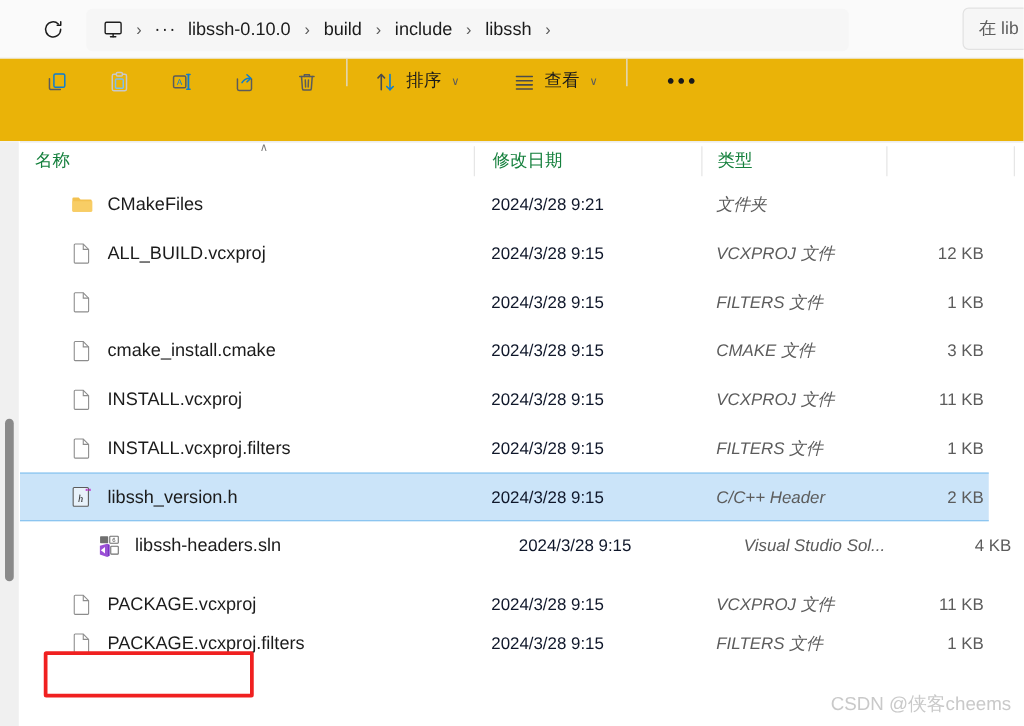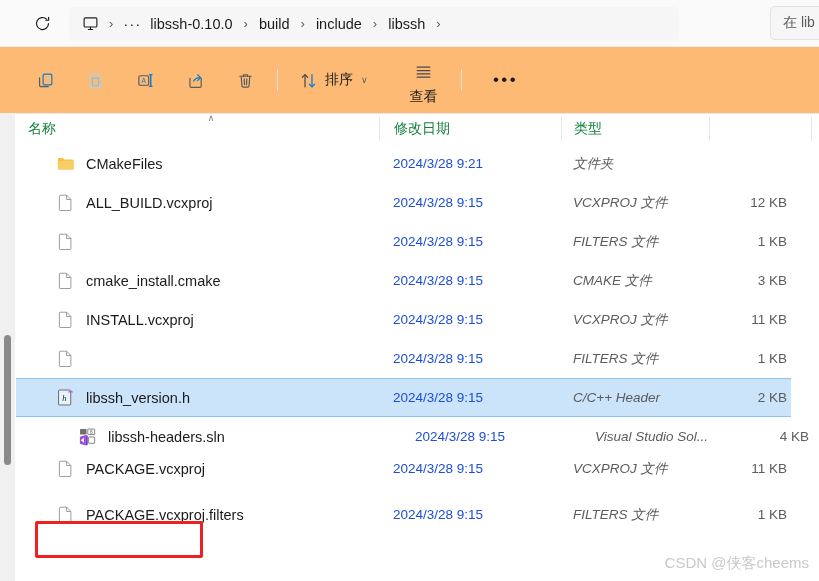--- a/index.html
+++ b/index.html
@@ -44,21 +44,21 @@
   .searchbox{
     position:absolute;left:770px;top:6px;width:120px;height:34px;
     background:#f6f6f6;border:1px solid #e2e2e2;border-radius:5px;
     display:flex;align-items:center;padding-left:12px;box-sizing:border-box;
     color:#5d5d5d;font-size:14px;white-space:nowrap;overflow:hidden;
   }
 
   
   .toolbar{
     position:absolute;left:0;top:47px;width:819px;height:66px;
-    background:#fdba74;display:flex;align-items:center;
+    background:#eab308;display:flex;align-items:flex-start;
     border-bottom:1px solid #ffffff;
   }
   .tb-btn{
     width:44px;height:36px;border-radius:5px;margin-left:6px;
     display:flex;align-items:center;justify-content:center;cursor:pointer;
   }
   .tb-btn:first-child{margin-left:23px;}
   .tb-sep{width:1px;height:22px;background:#e0e0e0;margin:0 10px;}
   .tb-labeled{
     height:36px;border-radius:5px;padding:0 9px;margin-left:2px;
@@ -111,21 +111,21 @@
     background:#cbe4f9;border-top:1px solid #8cc5f0;border-bottom:1px solid #8cc5f0;
   }
   .cell-name{
     position:absolute;left:0;width:363px;height:39px;
     display:flex;align-items:center;gap:11px;padding-left:40px;box-sizing:border-box;
   }
   .nm{font-size:14.5px;color:#1b1b1b;white-space:nowrap;overflow:hidden;text-overflow:ellipsis;}
   .cell-date{
     position:absolute;left:363px;width:182px;height:39px;
     display:flex;align-items:center;padding-left:14px;box-sizing:border-box;
-    font-size:13.5px;color:#1d4ed8;white-space:nowrap;
+    font-size:13.5px;color:#0f172a;white-space:nowrap;
   }
   .cell-type{
     position:absolute;left:545px;width:148px;height:39px;
     display:flex;align-items:center;padding-left:12px;box-sizing:border-box;
     font-size:13.5px;color:#5c5c5c;white-space:nowrap;overflow:hidden;font-style:italic;
   }
   .cell-size{
     position:absolute;left:693px;width:90px;height:39px;
     display:flex;align-items:center;justify-content:flex-end;padding-right:12px;
     box-sizing:border-box;font-size:13.5px;color:#5c5c5c;white-space:nowrap;
@@ -237,21 +237,21 @@
       <svg class="ico" width="19" height="19" viewBox="0 0 24 24" fill="none" stroke-width="1.6" stroke-linecap="round" stroke-linejoin="round">
         <line x1="7.6" y1="20" x2="7.6" y2="4.6" stroke="#4b4b4b"></line>
         <polyline points="4.3,7.9 7.6,4.6 10.9,7.9" stroke="#4b4b4b"></polyline>
         <line x1="16.4" y1="4.6" x2="16.4" y2="20" stroke="#0a7cd4"></line>
         <polyline points="13.1,16.7 16.4,20 19.7,16.7" stroke="#0a7cd4"></polyline>
       </svg>
       <span>排序</span>
       <span class="chev">∨</span>
     </div>
 
-    <div class="tb-labeled" style="margin-left:24px;flex-direction:column;">
+    <div class="tb-labeled" style="margin-left:24px;">
       <svg class="ico" width="19" height="19" viewBox="0 0 24 24" fill="none" stroke="#4b4b4b" stroke-width="1.6" stroke-linecap="round">
         <line x1="4" y1="6.6" x2="20" y2="6.6"></line>
         <line x1="4" y1="10.8" x2="20" y2="10.8"></line>
         <line x1="4" y1="15" x2="20" y2="15"></line>
         <line x1="4" y1="19.2" x2="20" y2="19.2"></line>
       </svg>
       <span>查看</span>
       <span class="chev">∨</span>
     </div>
 
@@ -343,20 +343,21 @@
             <div class="cell-date">2024/3/28 9:15</div>
             <div class="cell-type">VCXPROJ 文件</div>
             <div class="cell-size">11 KB</div>
           </div>
           <div class="row" style="top: 195px;">
             <div class="cell-name">
               <svg class="ico" viewBox="0 0 24 24">
                 <path d="M5.2 2.8h8.2l5.4 5.4v13a.9.9 0 0 1-.9.9H5.2a.9.9 0 0 1-.9-.9V3.7a.9.9 0 0 1 .9-.9z" fill="#ffffff" stroke="#8d8d8d" stroke-width="1.1"></path>
                 <path d="M13.4 2.8v5.4h5.4" fill="none" stroke="#8d8d8d" stroke-width="1.1"></path>
               </svg>
+              <span class="nm">INSTALL.vcxproj.filters</span>
             </div>
             <div class="cell-date">2024/3/28 9:15</div>
             <div class="cell-type">FILTERS 文件</div>
             <div class="cell-size">1 KB</div>
           </div>
           <div class="row selected" style="top: 234px;">
             <div class="cell-name">
               <svg class="ico" viewBox="0 0 24 24">
                 <rect x="3.2" y="2.6" width="15.4" height="18.8" rx="1" fill="#e8f2fb" stroke="#5b5b5b" stroke-width="1.1"></rect>
                 <text x="10.6" y="17" font-size="10.5" fill="#1b1b1b" text-anchor="middle" font-family="Liberation Serif, serif" font-style="italic">h</text>
@@ -378,21 +379,21 @@
                 <path d="M2.4 12.2l7.4-2.2v13.4l-7.4-2.4z" fill="#9b4fd6"></path>
                 <path d="M9.8 10v13.4l2.5-1.1V11.1z" fill="#7a33c4"></path>
                 <path d="M3.4 16.6l4.2-3.1v6.4z" fill="#ffffff"></path>
               </svg>
               <span class="nm">libssh-headers.sln</span>
             </div>
             <div class="cell-date">2024/3/28 9:15</div>
             <div class="cell-type">Visual Studio Sol...</div>
             <div class="cell-size">4 KB</div>
           </div>
-          <div class="row" style="top: 305px; padding-left: 37px;">
+          <div class="row" style="top: 320px; padding-left: 37px;">
             <div class="cell-name">
               <svg class="ico" viewBox="0 0 24 24">
                 <path d="M5.2 2.8h8.2l5.4 5.4v13a.9.9 0 0 1-.9.9H5.2a.9.9 0 0 1-.9-.9V3.7a.9.9 0 0 1 .9-.9z" fill="#ffffff" stroke="#8d8d8d" stroke-width="1.1"></path>
                 <path d="M13.4 2.8v5.4h5.4" fill="none" stroke="#8d8d8d" stroke-width="1.1"></path>
               </svg>
               <span class="nm">PACKAGE.vcxproj</span>
             </div>
             <div class="cell-date">2024/3/28 9:15</div>
             <div class="cell-type">VCXPROJ 文件</div>
             <div class="cell-size">11 KB</div>

